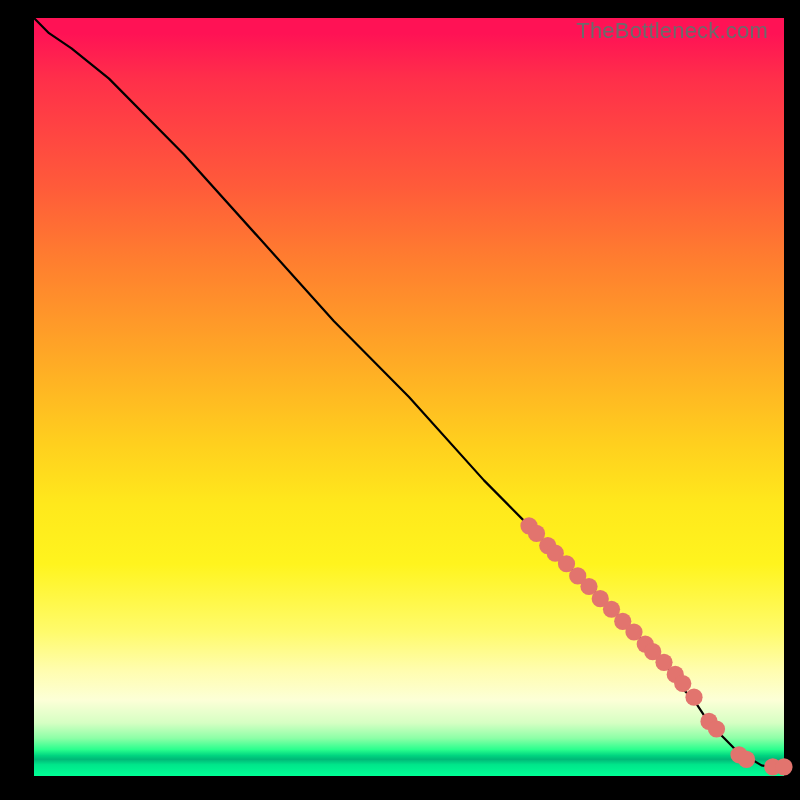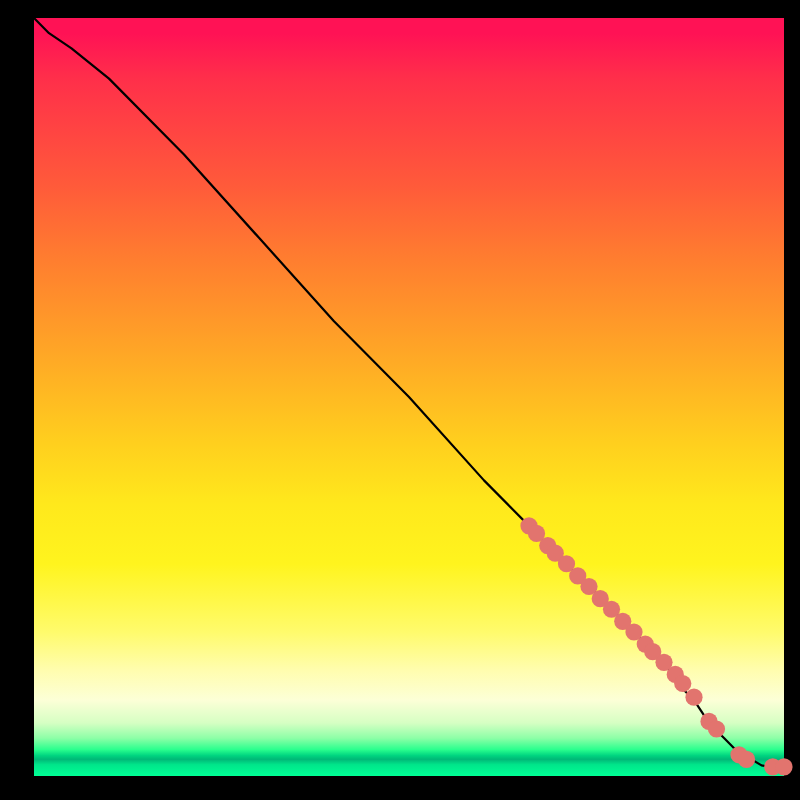--- a/index.html
+++ b/index.html
@@ -74,20 +74,21 @@
   .dot {
     fill: #e2746e;
     stroke: rgba(0,0,0,0.0);
   }
 </style>
 </head>
 <body>
 
 <div class="frame">
   <div class="plot">
+    <div class="watermark">TheBottleneck.com</div>
     <svg class="overlay" viewBox="0 0 750 758" preserveAspectRatio="none">
       <path id="curve-path" class="curve" d="M0.00 0.00 L15.00 15.16 L37.50 30.32 L75.00 60.64 L150.00 136.44 L225.00 219.82 L300.00 303.20 L375.00 379.00 L450.00 462.38 L495.00 507.86 L510.00 523.02 L525.00 538.18 L540.00 553.34 L555.00 568.50 L570.00 583.66 L585.00 598.82 L600.00 613.98 L615.00 629.14 L630.00 644.30 L645.00 667.04 L660.00 682.20 L675.00 704.94 L690.00 720.10 L705.00 735.26 L720.00 742.84 L727.50 747.39 L735.00 748.90 L750.00 748.90"></path>
       <g id="dots">
           <circle cx="495.00" cy="507.86" r="8.6" class="dot" fill="#e2746e"></circle>
           <circle cx="502.50" cy="515.44" r="8.6" class="dot" fill="#e2746e"></circle>
           <circle cx="513.75" cy="527.57" r="8.6" class="dot" fill="#e2746e"></circle>
           <circle cx="521.25" cy="535.15" r="8.6" class="dot" fill="#e2746e"></circle>
           <circle cx="532.50" cy="545.76" r="8.6" class="dot" fill="#e2746e"></circle>
           <circle cx="543.75" cy="557.89" r="8.6" class="dot" fill="#e2746e"></circle>
           <circle cx="555.00" cy="568.50" r="8.6" class="dot" fill="#e2746e"></circle>

